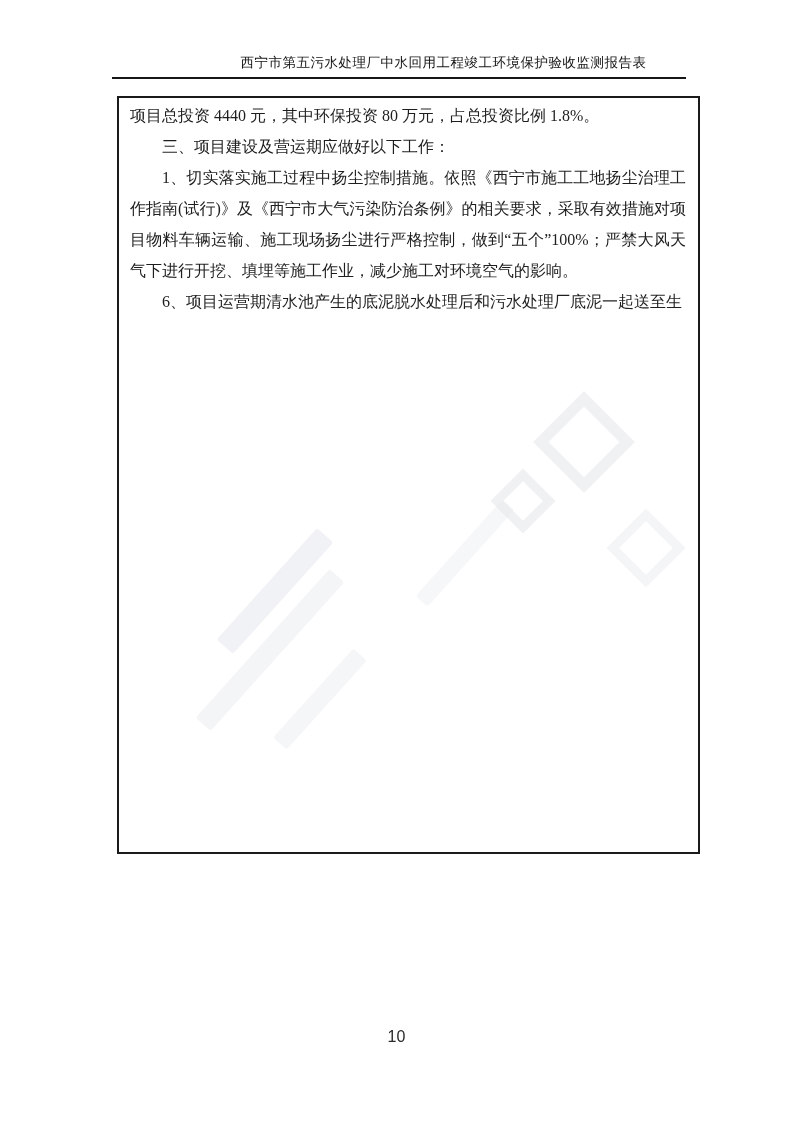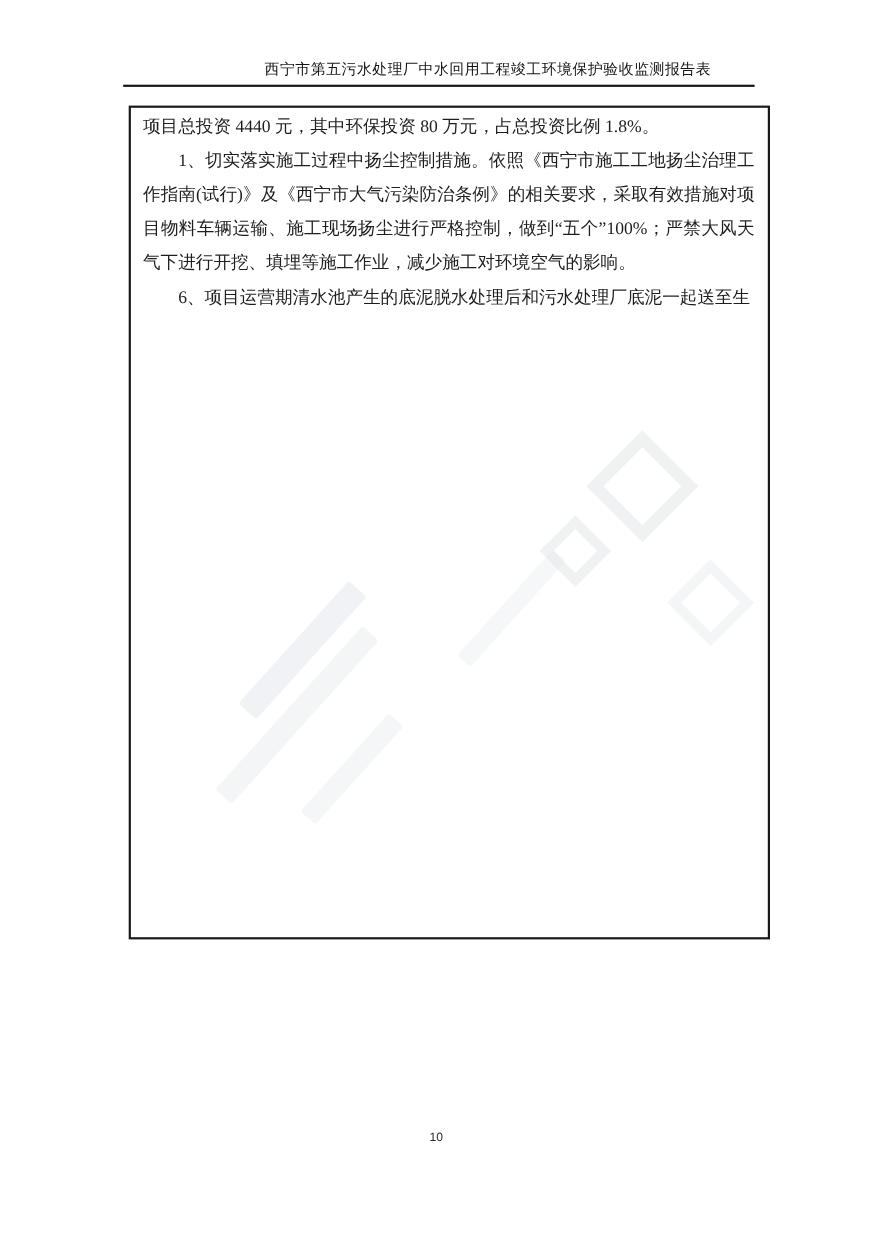--- a/index.html
+++ b/index.html
@@ -44,21 +44,21 @@
     text-align: justify;
     text-justify: inter-ideograph;
     color: #1e1e1e;
     word-break: break-word;
   }
   .para.indent { text-indent: 2em; }
   .page-number {
     position: absolute;
     top: 1028px; left: 0; width: 100%;
     text-align: center;
-    font-size: 11px;
+    font-size: 16px;
     color: #2a2a2a;
     font-family: "Liberation Sans", "DejaVu Sans", sans-serif;
   }
   
   .wm { position: absolute; pointer-events: none; opacity: 0.55; }
   .wm-diamond {
     box-sizing: border-box;
     border: 11px solid #e3e5ea;
     transform: rotate(45deg);
     background: transparent;
@@ -80,18 +80,19 @@
 <div class="wm wm-bar" style="left:260px; top:690px; width:120px; height:18px; opacity:0.4;"></div>
 <div class="wm wm-bar" style="left:400px; top:545px; width:130px; height:16px; opacity:0.35;"></div>
 
 <div class="doc-title">西宁市第五污水处理厂中水回用工程竣工环境保护验收监测报告表</div>
 
 <div class="title-rule"></div>
 
 <div class="report-table">
   <div>
       <p class="para">项目总投资 4440 元，其中环保投资 80 万元，占总投资比例 1.8%。</p>
+      <p class="para indent">三、项目建设及营运期应做好以下工作：</p>
       <p class="para indent">1、切实落实施工过程中扬尘控制措施。依照《西宁市施工工地扬尘治理工作指南(试行)》及《西宁市大气污染防治条例》的相关要求，采取有效措施对项目物料车辆运输、施工现场扬尘进行严格控制，做到“五个”100%；严禁大风天气下进行开挖、填埋等施工作业，减少施工对环境空气的影响。</p>
       <p class="para indent">6、项目运营期清水池产生的底泥脱水处理后和污水处理厂底泥一起送至生</p>
     </div>
 </div>
 
 <div class="page-number">10</div>
 
 </body></html>

